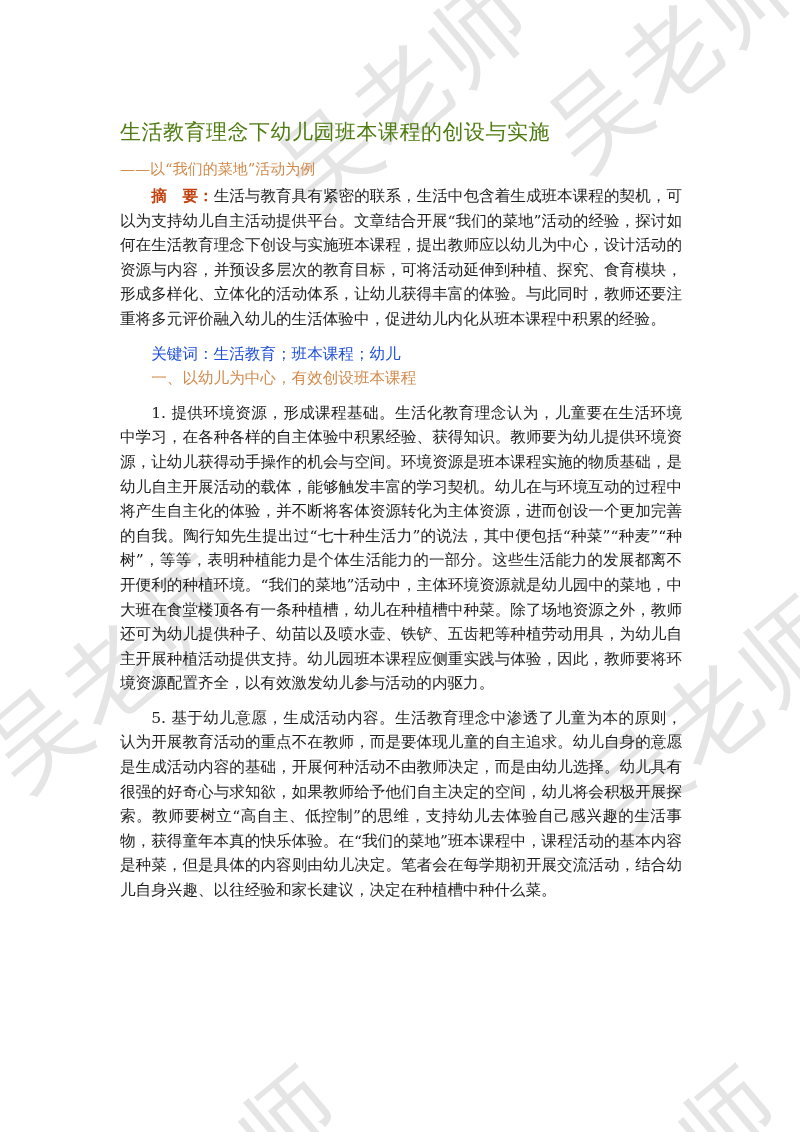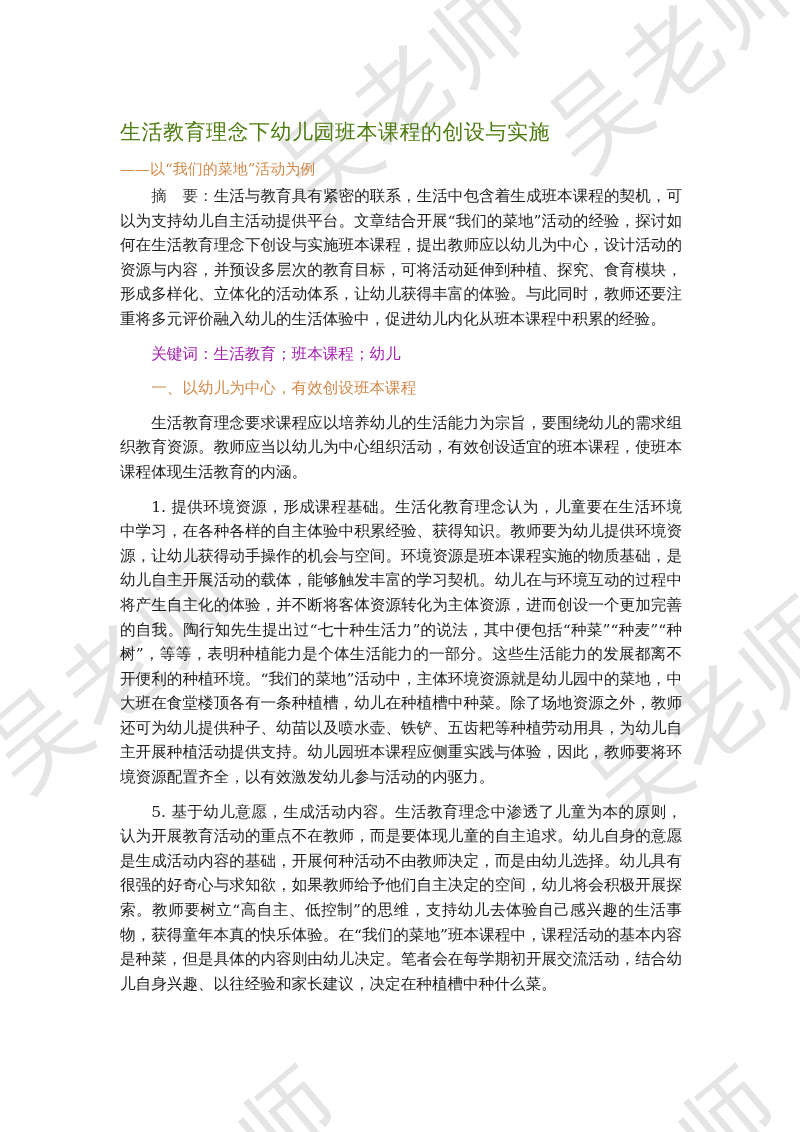--- a/index.html
+++ b/index.html
@@ -27,23 +27,23 @@
   .subtitle {
     position: absolute; top: 160px; left: 0; width: 562px;
     text-align: left; padding-right: 8px; box-sizing: border-box;
     font-size: 15px; color: #d28a4b;
   }
   .body { position: absolute; top: 184px; left: 0; width: 562px; }
   p {
     margin: 0; font-size: 15.6px; line-height: 24.6px;
     text-align: justify; text-indent: 2em;
   }
-  .abstract-label { color: #404040; }
-  .keywords { color: #a21caf; margin-top: 10px; }
-  .section-heading { color: #d28a4b; margin-top: 10px; font-size: 15.6px; line-height: 24.6px; text-indent: 2em; }
+  .abstract-label { color: #c2410c; font-weight: bold; }
+  .keywords { color: #1d4ed8; margin-top: 10px; }
+  .section-heading { color: #d28a4b; font-size: 15.6px; line-height: 24.6px; text-indent: 2em; }
   .gap { margin-top: 10px; }
   .bold-lead { font-weight: normal; }
 </style>
 </head>
 <body>
 
 <div class="watermark-layer">
   <div class="wm" style="left:250px;top:140px;">吴老师</div>
   <div class="wm" style="left:520px;top:100px;">吴老师</div>
   <div class="wm" style="left:-40px;top:720px;">吴老师</div>
@@ -61,21 +61,20 @@
       <span class="abstract-label">摘　要：</span><span>生活与教育具有紧密的联系，生活中包含着生成班本课程的契机，可以为支持幼儿自主活动提供平台。文章结合开展“我们的菜地”活动的经验，探讨如何在生活教育理念下创设与实施班本课程，提出教师应以幼儿为中心，设计活动的资源与内容，并预设多层次的教育目标，可将活动延伸到种植、探究、食育模块，形成多样化、立体化的活动体系，让幼儿获得丰富的体验。与此同时，教师还要注重将多元评价融入幼儿的生活体验中，促进幼儿内化从班本课程中积累的经验。</span>
     </p>
 
     <p class="keywords">
       <span>关键词：</span><span>生活教育；班本课程；幼儿</span>
     </p>
 
 
     <div class="section-heading">一、以幼儿为中心，有效创设班本课程</div>
 
-    <p class="gap">生活教育理念要求课程应以培养幼儿的生活能力为宗旨，要围绕幼儿的需求组织教育资源。教师应当以幼儿为中心组织活动，有效创设适宜的班本课程，使班本课程体现生活教育的内涵。</p>
 
     <p class="gap">
       <span class="bold-lead">1. 提供环境资源，形成课程基础。</span><span>生活化教育理念认为，儿童要在生活环境中学习，在各种各样的自主体验中积累经验、获得知识。教师要为幼儿提供环境资源，让幼儿获得动手操作的机会与空间。环境资源是班本课程实施的物质基础，是幼儿自主开展活动的载体，能够触发丰富的学习契机。幼儿在与环境互动的过程中将产生自主化的体验，并不断将客体资源转化为主体资源，进而创设一个更加完善的自我。陶行知先生提出过“七十种生活力”的说法，其中便包括“种菜”“种麦”“种树”，等等，表明种植能力是个体生活能力的一部分。这些生活能力的发展都离不开便利的种植环境。“我们的菜地”活动中，主体环境资源就是幼儿园中的菜地，中大班在食堂楼顶各有一条种植槽，幼儿在种植槽中种菜。除了场地资源之外，教师还可为幼儿提供种子、幼苗以及喷水壶、铁铲、五齿耙等种植劳动用具，为幼儿自主开展种植活动提供支持。幼儿园班本课程应侧重实践与体验，因此，教师要将环境资源配置齐全，以有效激发幼儿参与活动的内驱力。</span>
     </p>
 
     <p class="gap">
       <span class="bold-lead">5. 基于幼儿意愿，生成活动内容。</span><span>生活教育理念中渗透了儿童为本的原则，认为开展教育活动的重点不在教师，而是要体现儿童的自主追求。幼儿自身的意愿是生成活动内容的基础，开展何种活动不由教师决定，而是由幼儿选择。幼儿具有很强的好奇心与求知欲，如果教师给予他们自主决定的空间，幼儿将会积极开展探索。教师要树立“高自主、低控制”的思维，支持幼儿去体验自己感兴趣的生活事物，获得童年本真的快乐体验。在“我们的菜地”班本课程中，课程活动的基本内容是种菜，但是具体的内容则由幼儿决定。笔者会在每学期初开展交流活动，结合幼儿自身兴趣、以往经验和家长建议，决定在种植槽中种什么菜。</span>
     </p>
   </div>
 </div>

